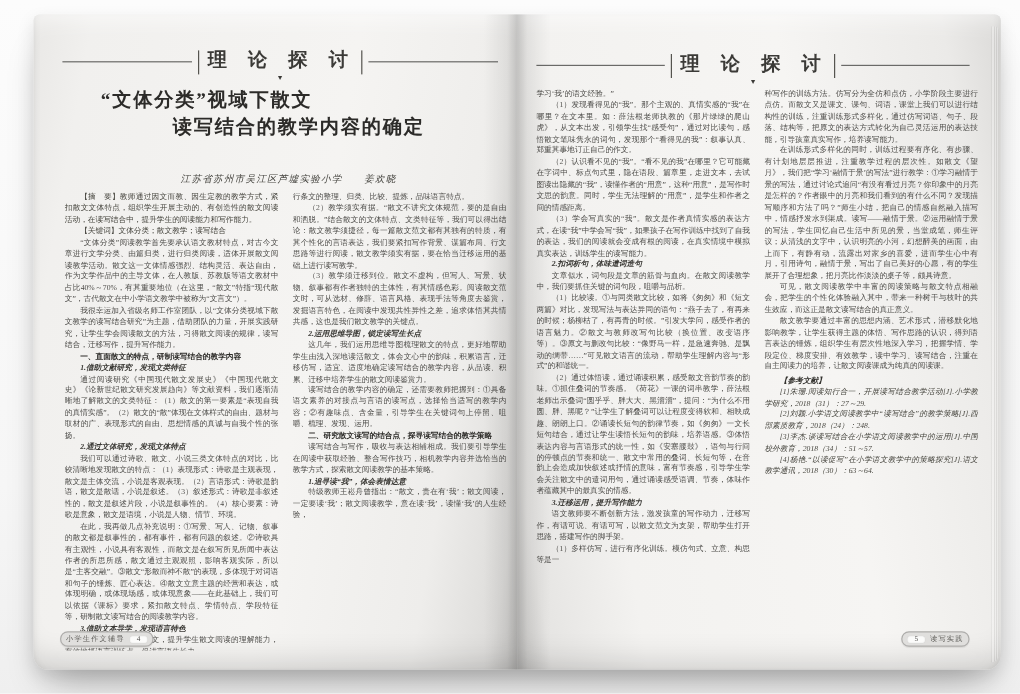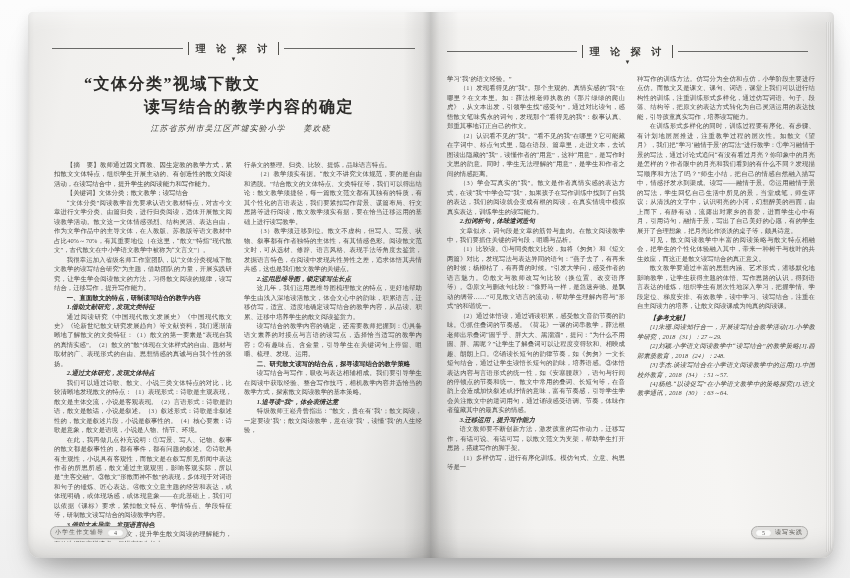--- a/index.html
+++ b/index.html
@@ -35,29 +35,29 @@
     pointer-events:none;
   }
   
   .rule-wrap{position:absolute;}
   .page-left .rule-wrap{left:24px;right:16px;top:30px;}
   .page-right .rule-wrap{left:16px;right:26px;top:33px;}
   .rule{display:flex;align-items:center;}
   .rule .line{flex:1;height:1px;background:#6a6a68;}
   .rule .label{
     margin:0 5px;padding:1px 7px;border-left:1.2px solid #55544f;border-right:1.2px solid #55544f;
-    font-size:10px;font-weight:700;letter-spacing:4px;color:#3b3a37;line-height:1.1;white-space:nowrap;
+    font-size:16px;font-weight:700;letter-spacing:4px;color:#3b3a37;line-height:1.1;white-space:nowrap;font-family:Liberation Mono, monospace;
   }
   .arrow{text-align:center;font-size:6px;color:#3b3a37;margin-top:1px;}
   
   .title-block{position:absolute;top:60px;left:30px;right:8px;}
   .title-line{font-size:16px;font-weight:700;color:#2c2b29;letter-spacing:1.5px;line-height:1.45;}
   .title-line.l1{margin-left:26px;}
   .title-line.l2{margin-left:86px;}
-  .byline{margin-top:5px;text-align:center;font-size:8px;font-style:italic;color:#45443f;letter-spacing:1px;}
+  .byline{margin-top:26px;text-align:center;font-size:8px;font-style:italic;color:#45443f;letter-spacing:1px;}
   
   .cols{position:absolute;display:flex;gap:12px;overflow:hidden;}
   .page-left .cols{left:26px;top:148px;height:382px;}
   .page-right .cols{left:16px;top:62px;height:470px;}
   .col{width:178px;height:100%;overflow:hidden;}
   .para{
     margin:0;text-indent:2em;text-align:justify;
     font-size:6.4px;line-height:1.48;color:#4d4c49;
     overflow-wrap:anywhere;
   }

